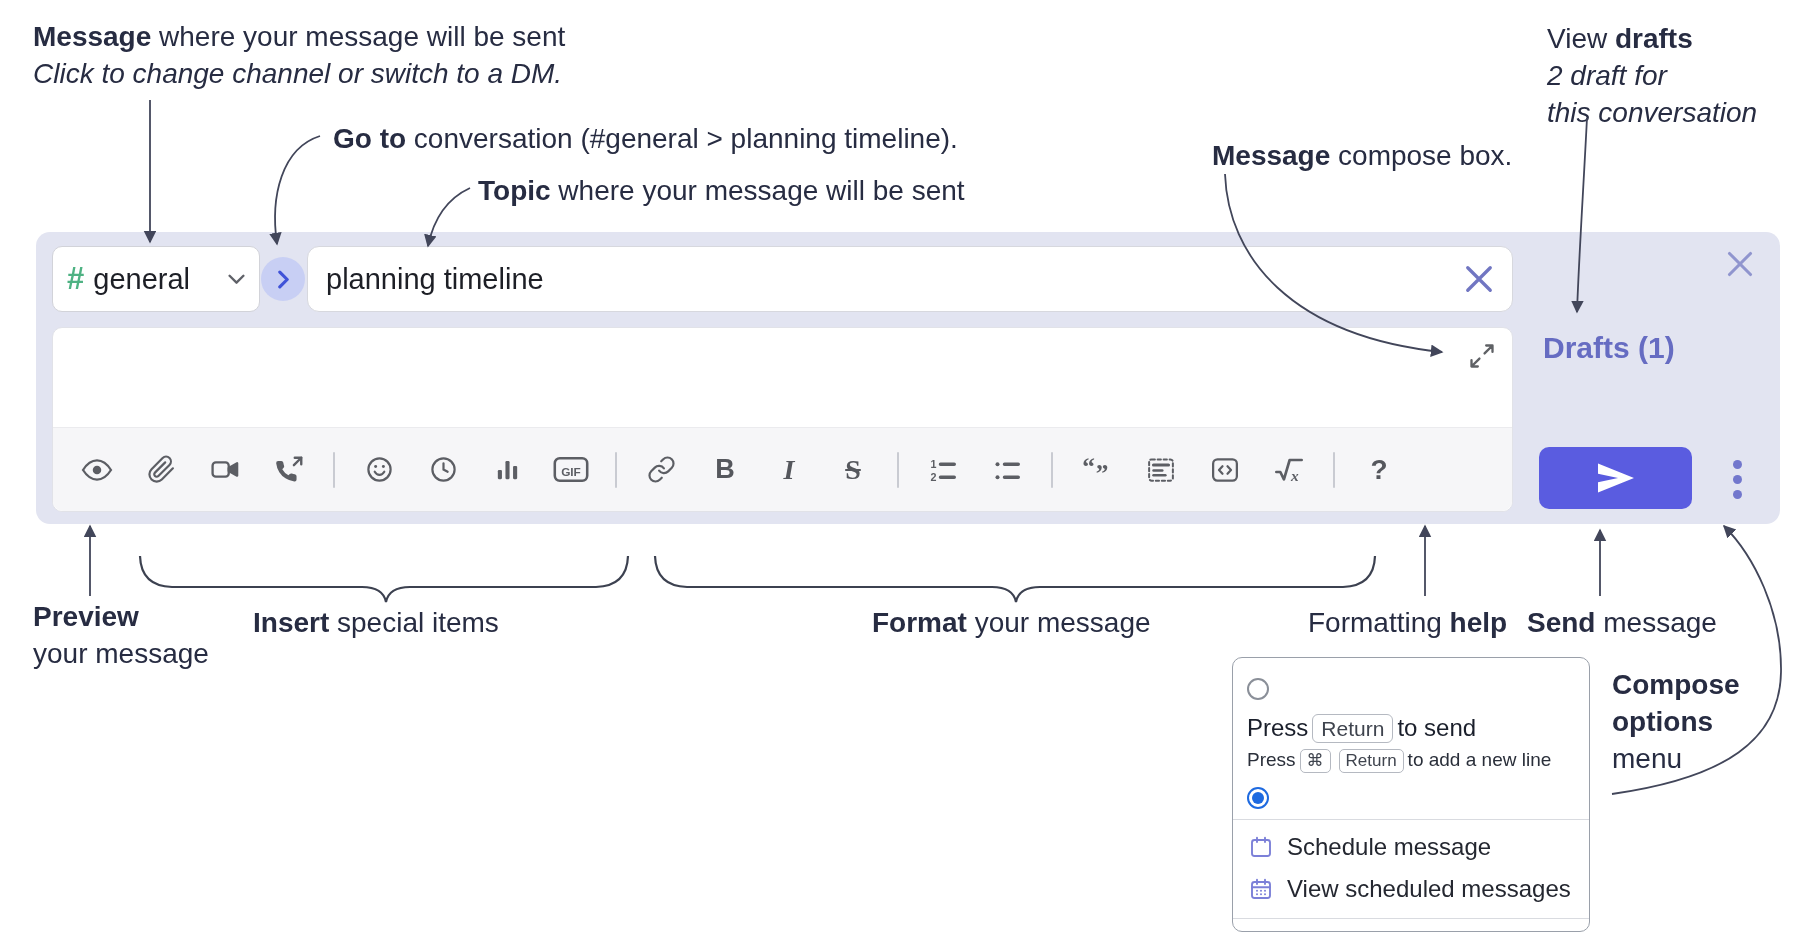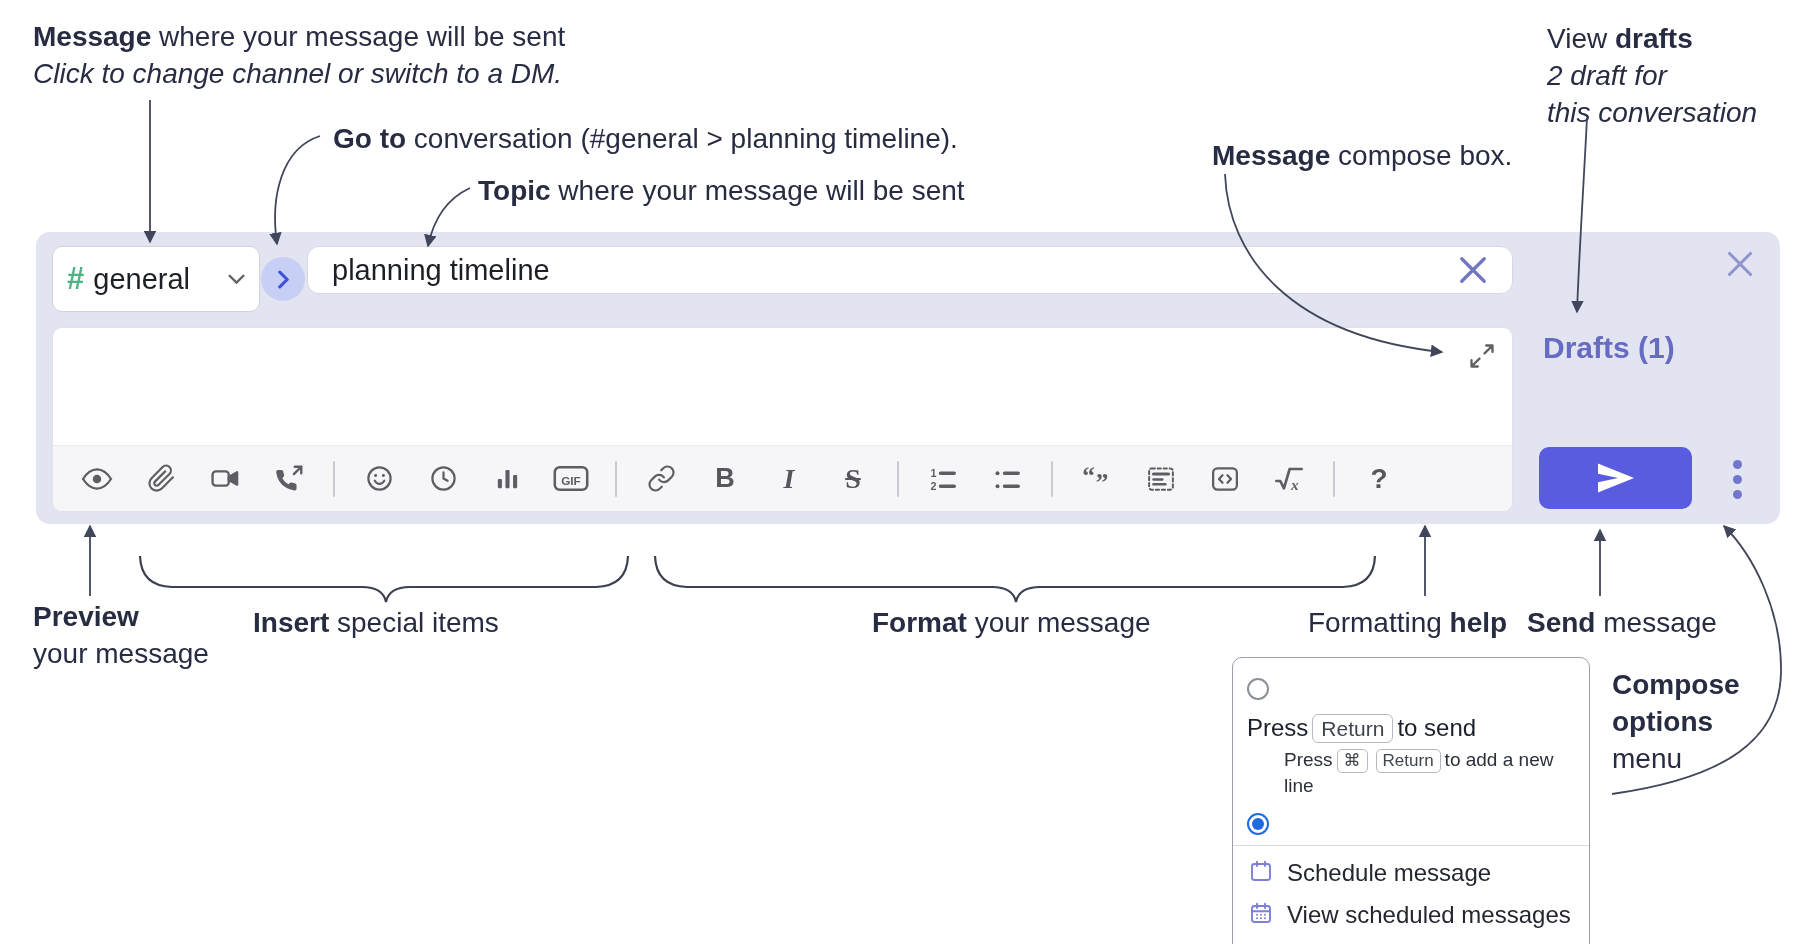--- a/index.html
+++ b/index.html
@@ -27,29 +27,29 @@
   
   .composer{position:absolute;left:36px;top:232px;width:1744px;height:292px;
     background:#e2e4f1;border-radius:14px;z-index:1;}
   .chip{position:absolute;left:16px;top:14px;width:208px;height:66px;background:#fff;
     border:1px solid #d2d3d9;border-radius:10px;display:flex;align-items:center;
     padding:0 14px;box-sizing:border-box;cursor:pointer;}
   .chip .hash{color:#4eb283;font-size:31px;font-weight:700;margin-right:9px;}
   .chip .chip-label{font-size:29px;color:#1d1f26;flex:1;}
   .goto-btn{position:absolute;left:225px;top:25px;width:44px;height:44px;border-radius:50%;
     background:#c8cff4;border:none;display:flex;align-items:center;justify-content:center;cursor:pointer;padding:0;}
-  .topic{position:absolute;left:271px;top:14px;width:1206px;height:48px;background:#fff;
+  .topic{position:absolute;left:271px;top:14px;width:1206px;height:66px;background:#fff;
     border:1px solid #d7d8de;border-radius:12px;display:flex;align-items:center;
-    padding:0 24px;box-sizing:border-box;}
+    padding:0 18px;box-sizing:border-box;}
   .topic .topic-value{font-size:29px;color:#1d1f26;flex:1;}
   .msgbox{position:absolute;left:16px;top:95px;width:1461px;height:185px;background:#fff;
     border:1px solid #e1e2e8;border-radius:10px;box-sizing:border-box;}
   .placeholder{position:absolute;left:20px;top:16px;font-size:30px;color:#8b8c91;}
   .expand-btn{position:absolute;right:14px;top:12px;background:none;border:none;padding:2px;cursor:pointer;}
-  .toolbar{position:absolute;left:0;right:0;bottom:0;height:66px;background:#f6f6f8;
+  .toolbar{position:absolute;left:0;right:0;bottom:0;height:84px;background:#f6f6f8;
     border-top:1px solid #ebebee;border-radius:0 0 10px 10px;display:flex;align-items:center;
     padding:0 20px;gap:16px;box-sizing:border-box;}
   .ico{width:48px;height:48px;display:flex;align-items:center;justify-content:center;
     background:none;border:none;padding:0;cursor:pointer;color:#55575d;}
   .tb-text{font-size:27px;font-weight:700;color:#55575d;line-height:1;}
   .tb-italic{font-family:"Liberation Serif",serif;font-style:italic;font-weight:600;font-size:28px;}
   .tb-strike{font-family:"Liberation Serif",serif;text-decoration:line-through;font-weight:600;font-size:28px;}
   .tb-help{font-size:28px;font-weight:600;}
   .tb-div{width:2px;height:36px;background:#c9cbd2;border-radius:1px;margin:0 4px;}
   .close-x{position:absolute;right:22px;top:14px;background:none;border:none;padding:4px;cursor:pointer;}
@@ -60,27 +60,27 @@
     display:flex;flex-direction:column;align-items:center;justify-content:center;gap:6px;cursor:pointer;}
   .dot{width:9px;height:9px;border-radius:50%;background:#7277cd;}
   
   .popup{position:absolute;left:1232px;top:657px;width:358px;box-sizing:border-box;background:#fff;
     border:1.5px solid #9aa0aa;border-radius:10px;z-index:5;padding:8px 0 6px;}
   .opt{display:flex;gap:12px;padding:8px 14px 2px;cursor:pointer;flex-direction:column;}
   .radio{width:18px;height:18px;border-radius:50%;border:2px solid #8a8f98;margin-top:4px;flex:none;position:relative;background:#fff;}
   .radio.on{border-color:#1e6ae0;}
   .radio.on::after{content:"";position:absolute;left:3px;top:3px;width:12px;height:12px;border-radius:50%;background:#1e6ae0;}
   .opt-main{font-size:24px;color:#1a1f2b;line-height:32px;}
-  .opt-sub{font-size:19px;color:#2a2f3a;line-height:26px;margin-top:3px;margin-left:37px;}
+  .opt-sub{font-size:19px;color:#2a2f3a;line-height:26px;margin-top:3px;}
   .kc{display:inline-block;border:1.5px solid #b5b9c1;border-radius:6px;padding:0 8px;margin:0 4px;
     line-height:1.3;font-size:21px;color:#3f444e;background:#fff;}
   .opt-sub .kc{font-size:17px;padding:0 6px;border-radius:5px;}
   .kc.blue{border-color:#85abef;color:#1d6ae0;}
   .pp-div{border-top:1px solid #d9dbe0;margin:8px 0 6px;}
-  .menu-item{display:flex;gap:14px;padding:7px 16px;font-size:24px;color:#242730;cursor:pointer;}
+  .menu-item{display:flex;align-items:center;gap:14px;padding:7px 16px;font-size:24px;color:#242730;cursor:pointer;}
   .menu-item svg{flex:none;}
 </style>
 </head>
 <body>
 
 <div class="ann ann-channel">
   <div><b>Message</b><span> where your message will be sent</span></div>
   <div class="it">Click to change channel or switch to a DM.</div>
 </div>
 

